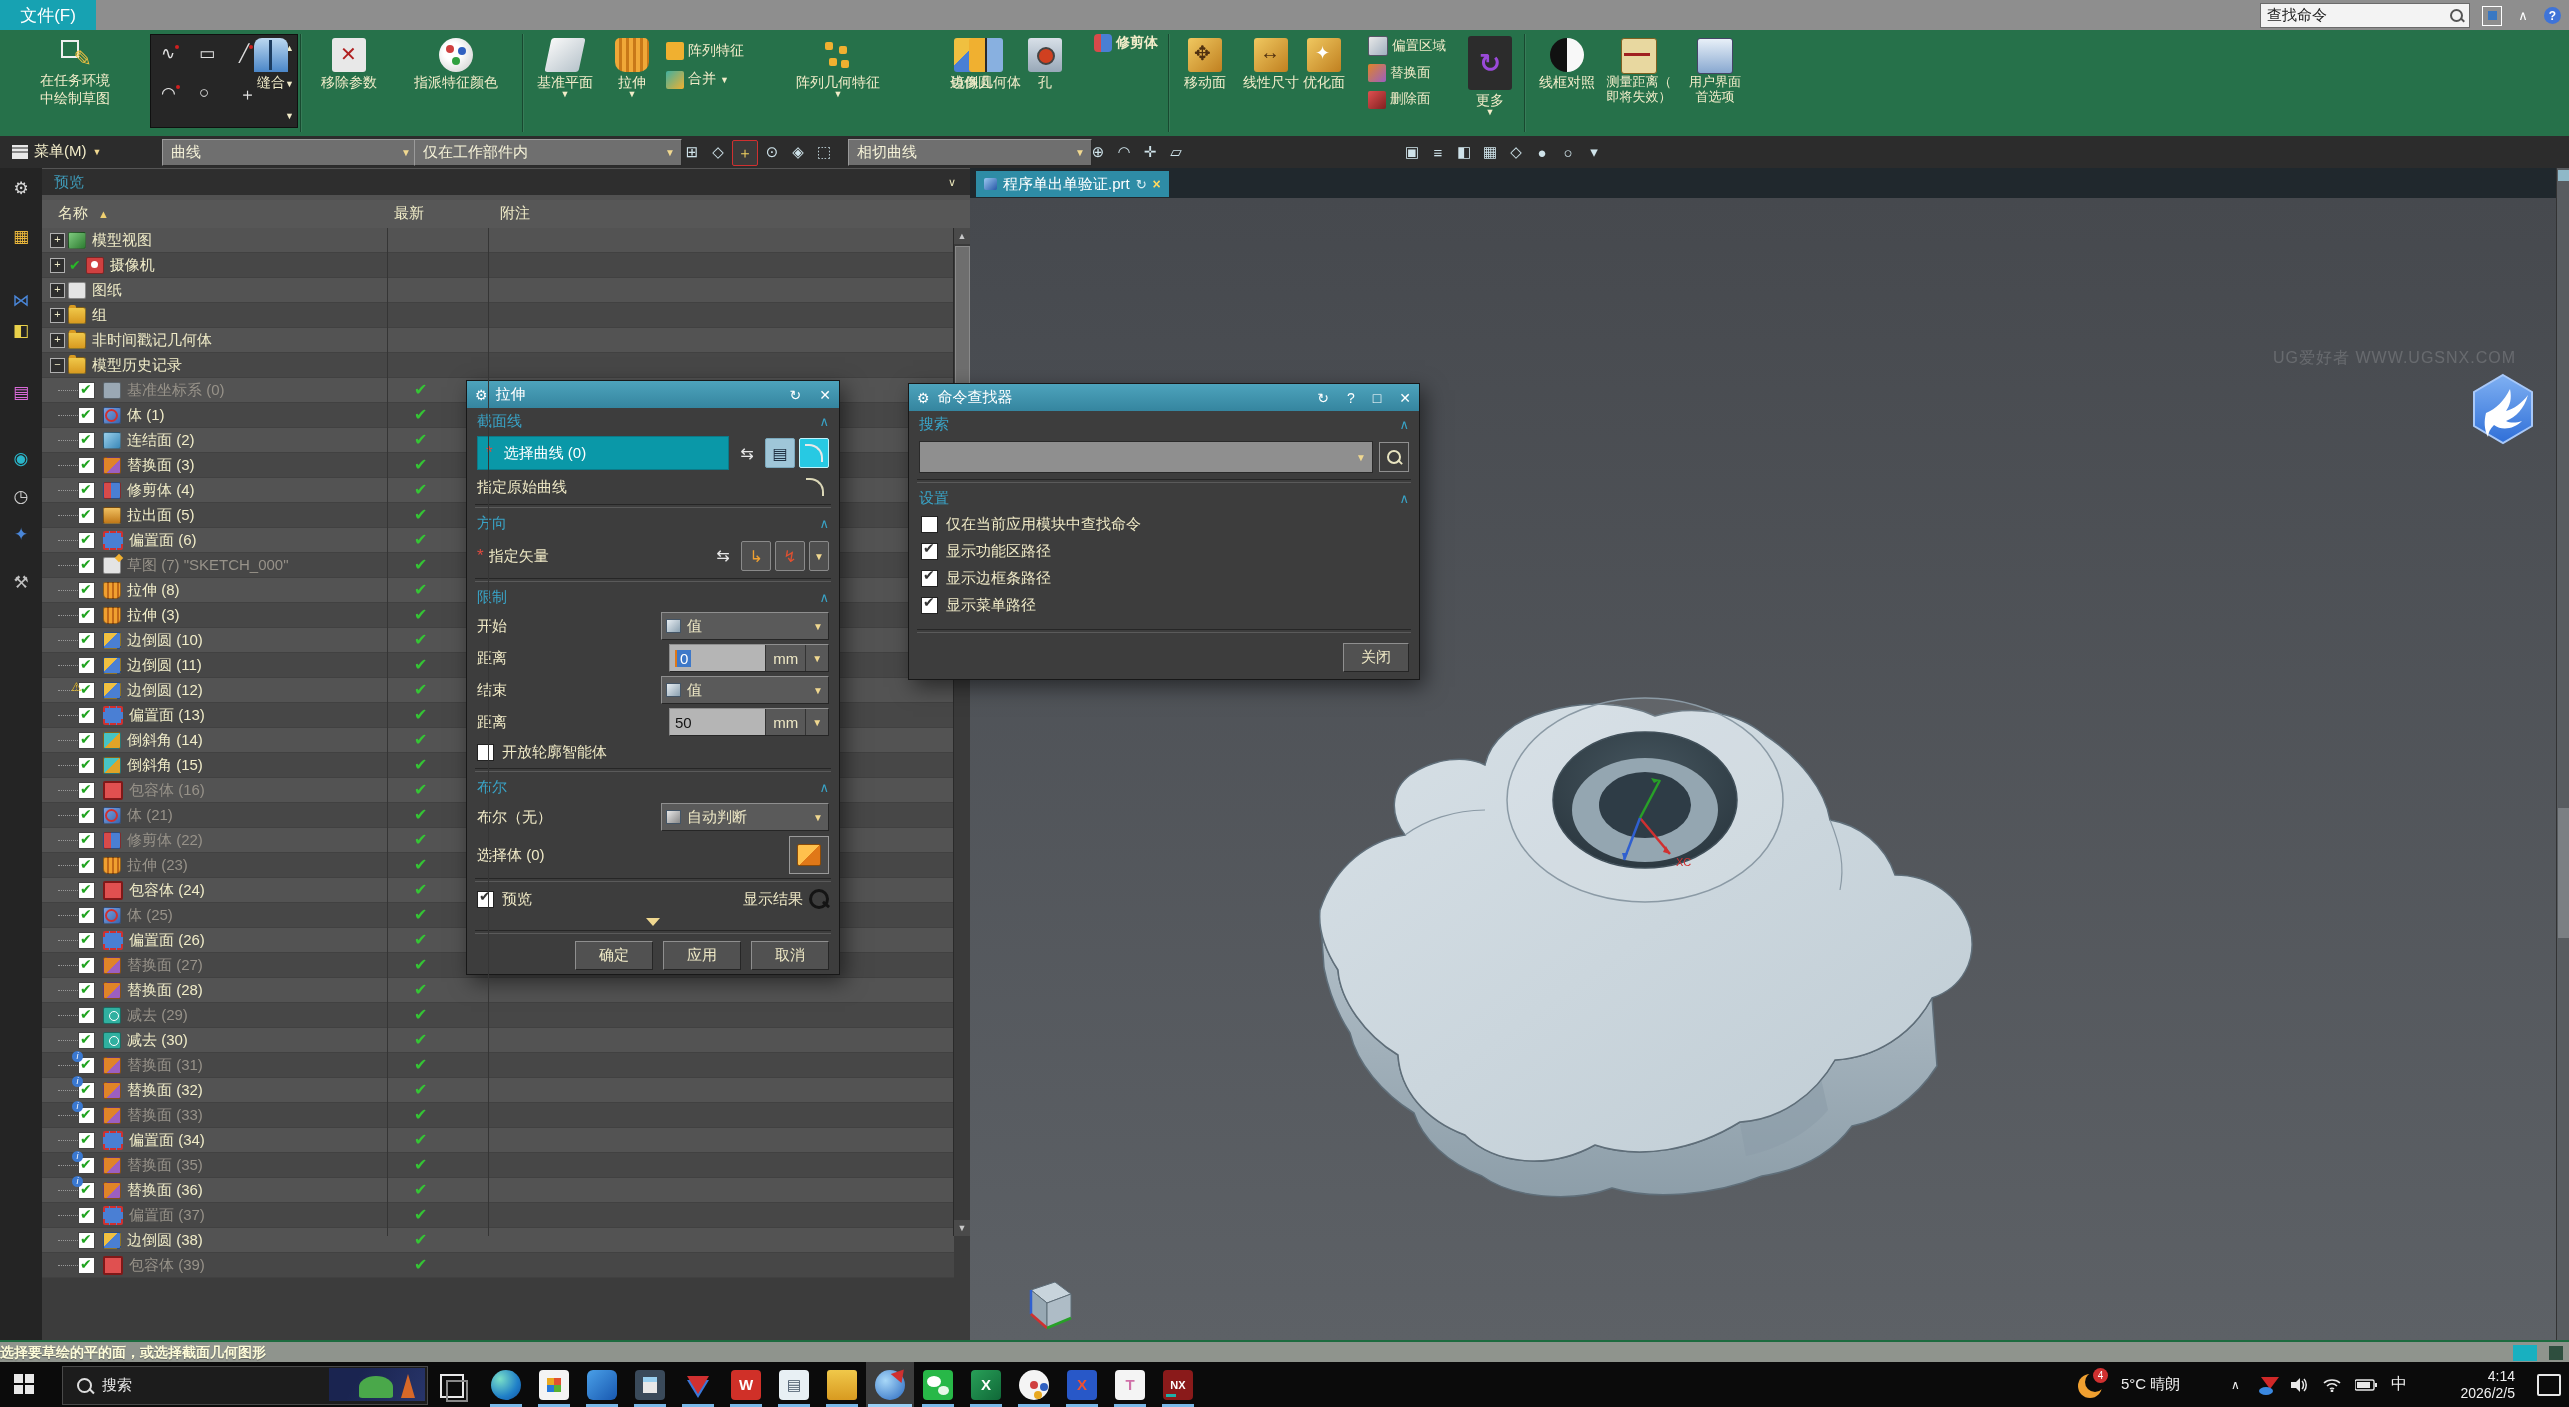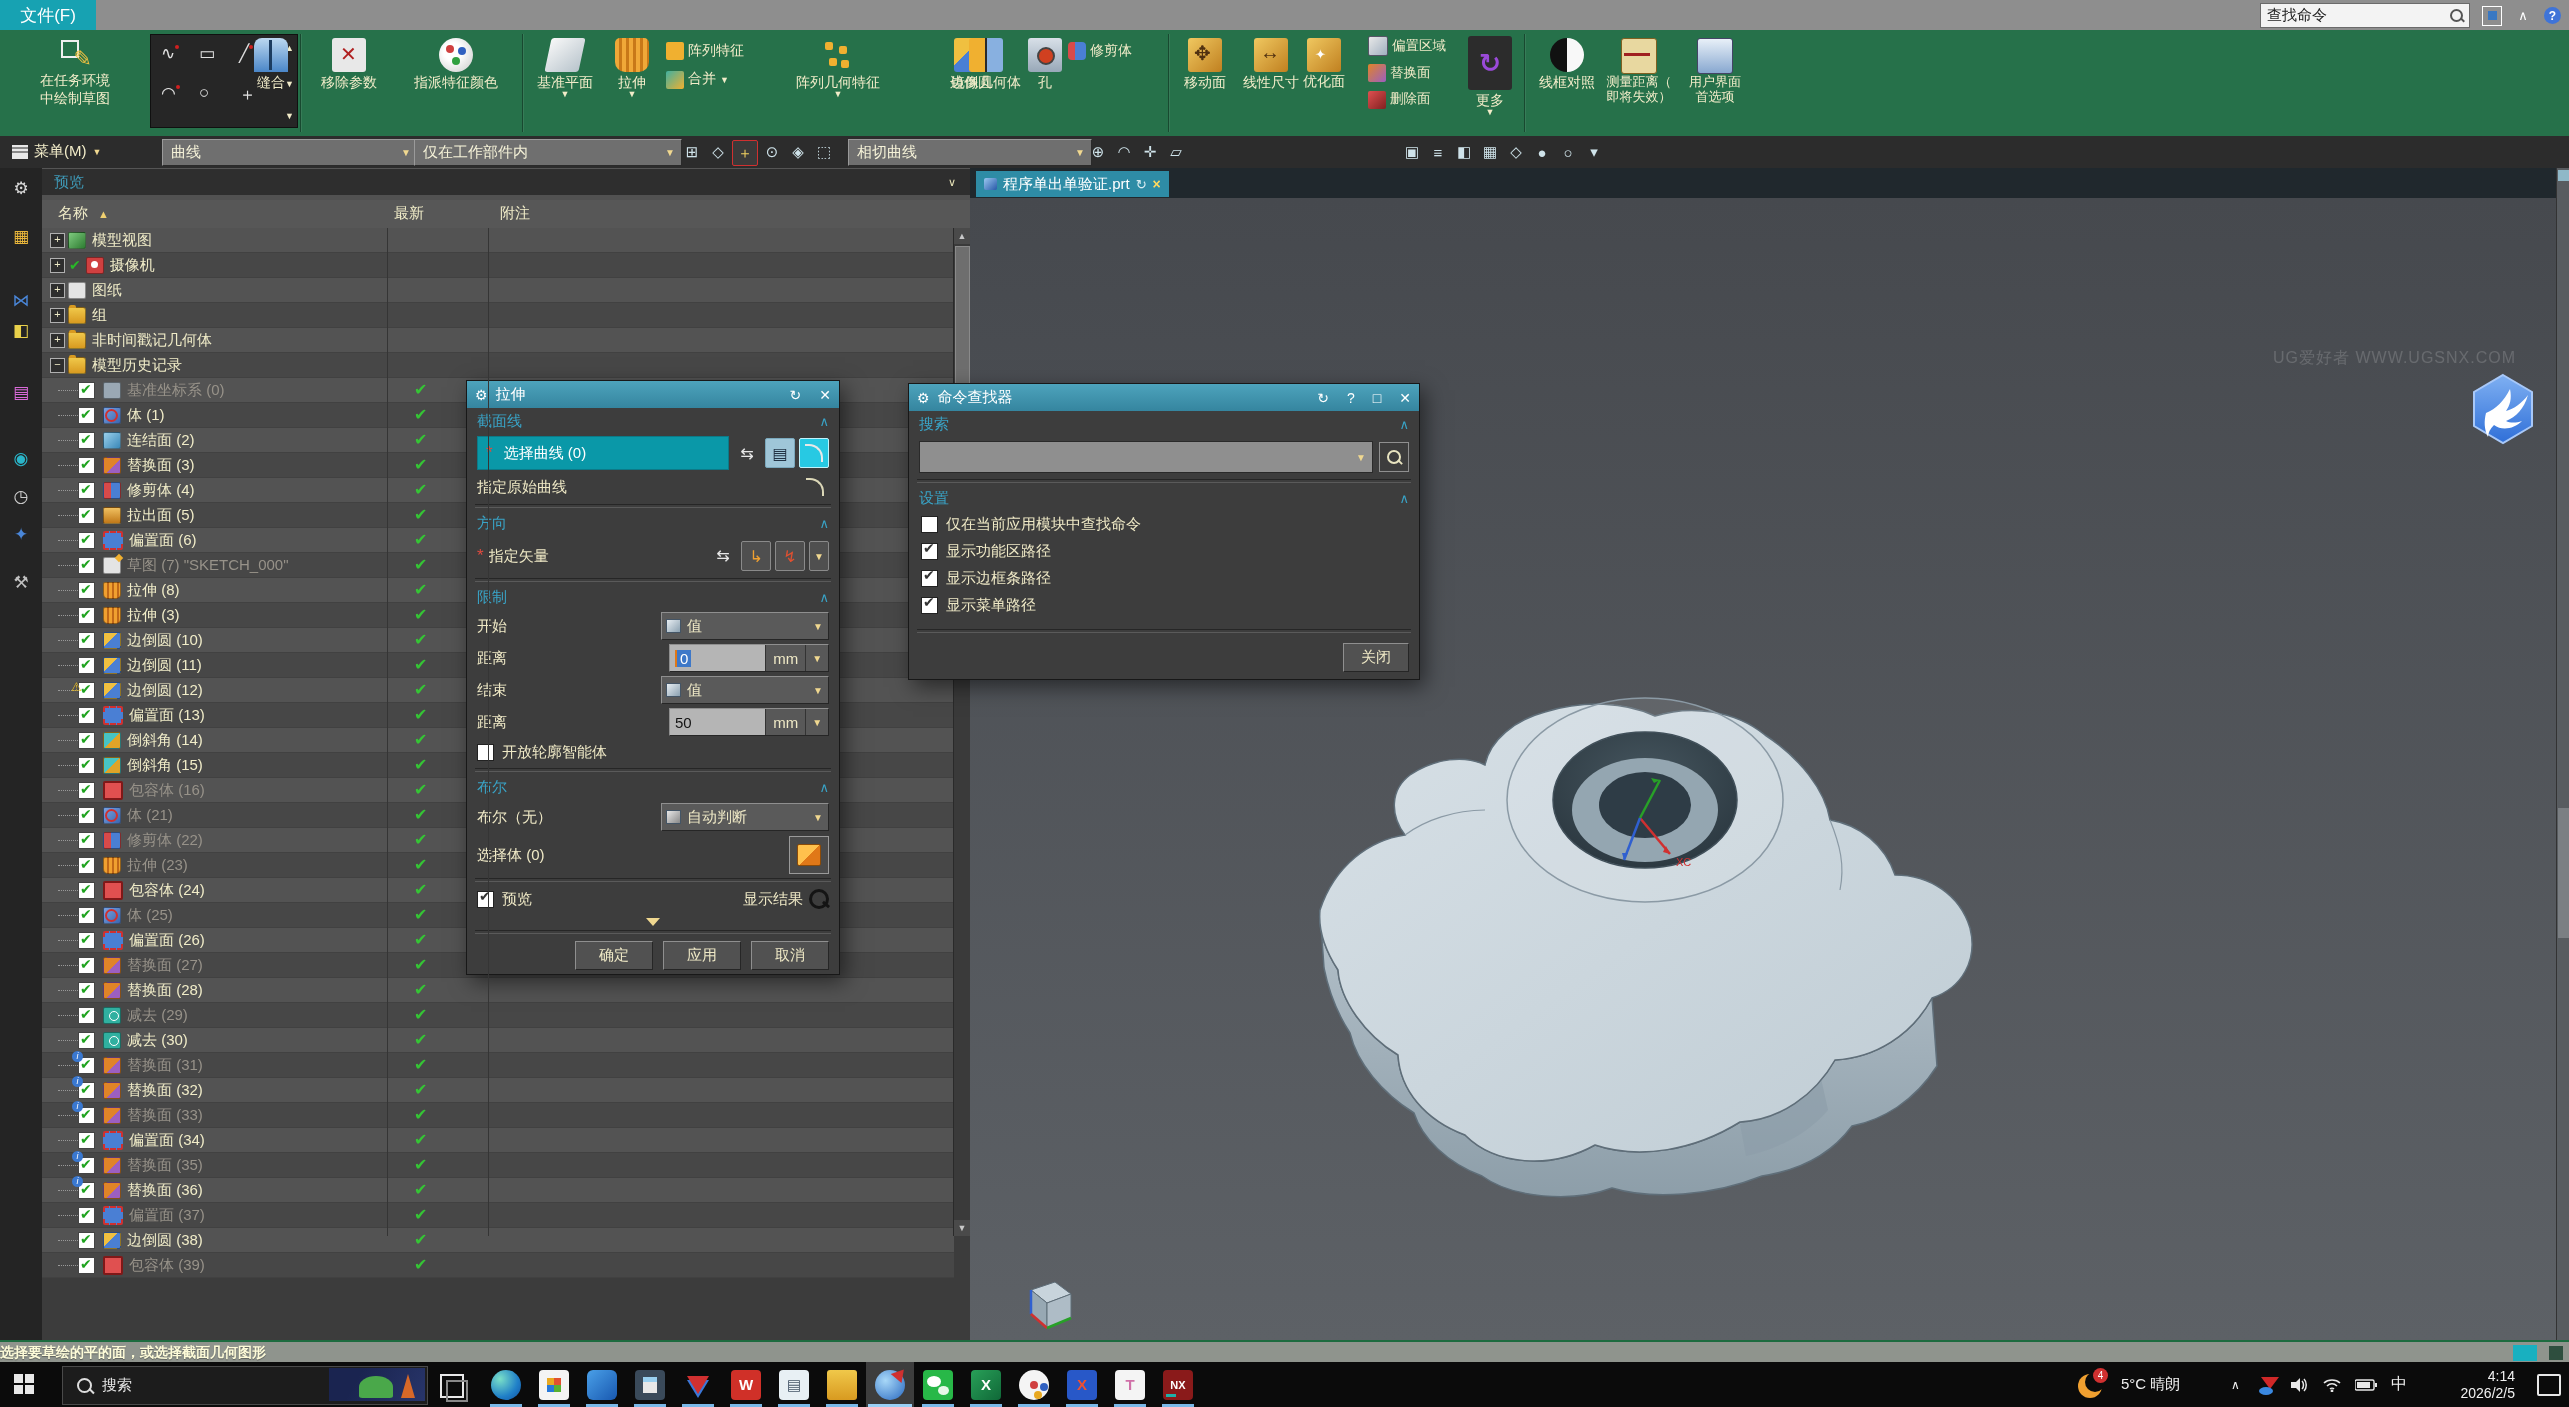--- a/index.html
+++ b/index.html
@@ -307,33 +307,33 @@
         <div class="lab">边倒圆</div>
       </div>
     <div class="rbtn" style="left:950px;top:8px;width:72px;">
         <div class="ric r-mirror"></div>
         <div class="lab">镜像几何体</div>
       </div>
     <div class="rbtn" style="left:1026px;top:8px;width:38px;">
         <div class="ric r-hole"></div>
         <div class="lab">孔</div>
       </div>
-    <div class="rbtn" style="left:1068px;top:12px;width:90px;text-align:left;"><span class="sic s-trim"></span><span>修剪体</span></div>
+    <div class="rbtn" style="left:1068px;top:4px;width:90px;text-align:right;font-weight:bold;"><span class="sic s-trim"></span><span>修剪体</span></div>
     <div class="grouplab" style="left:700px;width:120px;text-align:center;">特征</div>
     <div class="rsep" style="left:1168px;"></div>
 
     <div class="rbtn" style="left:1176px;top:8px;width:58px;">
         <div class="ric r-move"></div>
         <div class="lab">移动面</div>
       </div>
     <div class="rbtn" style="left:1238px;top:8px;width:66px;">
         <div class="ric r-lindim"></div>
         <div class="lab">线性尺寸</div>
       </div>
-    <div class="rbtn" style="left:1296px;top:8px;width:56px;font-family:Liberation Mono, monospace;">
+    <div class="rbtn" style="left:1296px;top:8px;width:56px;">
         <div class="ric r-optim"></div>
         <div class="lab">优化面</div>
       </div>
     <div class="rbtn" style="left:1368px;top:6px;width:92px;text-align:left;font-size:13.5px;">
       <div><span class="sic s-offr"></span><span>偏置区域</span></div>
       <div style="margin-top:8px;"><span class="sic s-repl"></span><span>替换面</span></div>
       <div style="margin-top:8px;"><span class="sic s-del"></span><span>删除面</span></div>
     </div>
     <div class="rbtn" style="left:1464px;top:6px;width:52px;">
         <div id="more-tile">↻</div>

